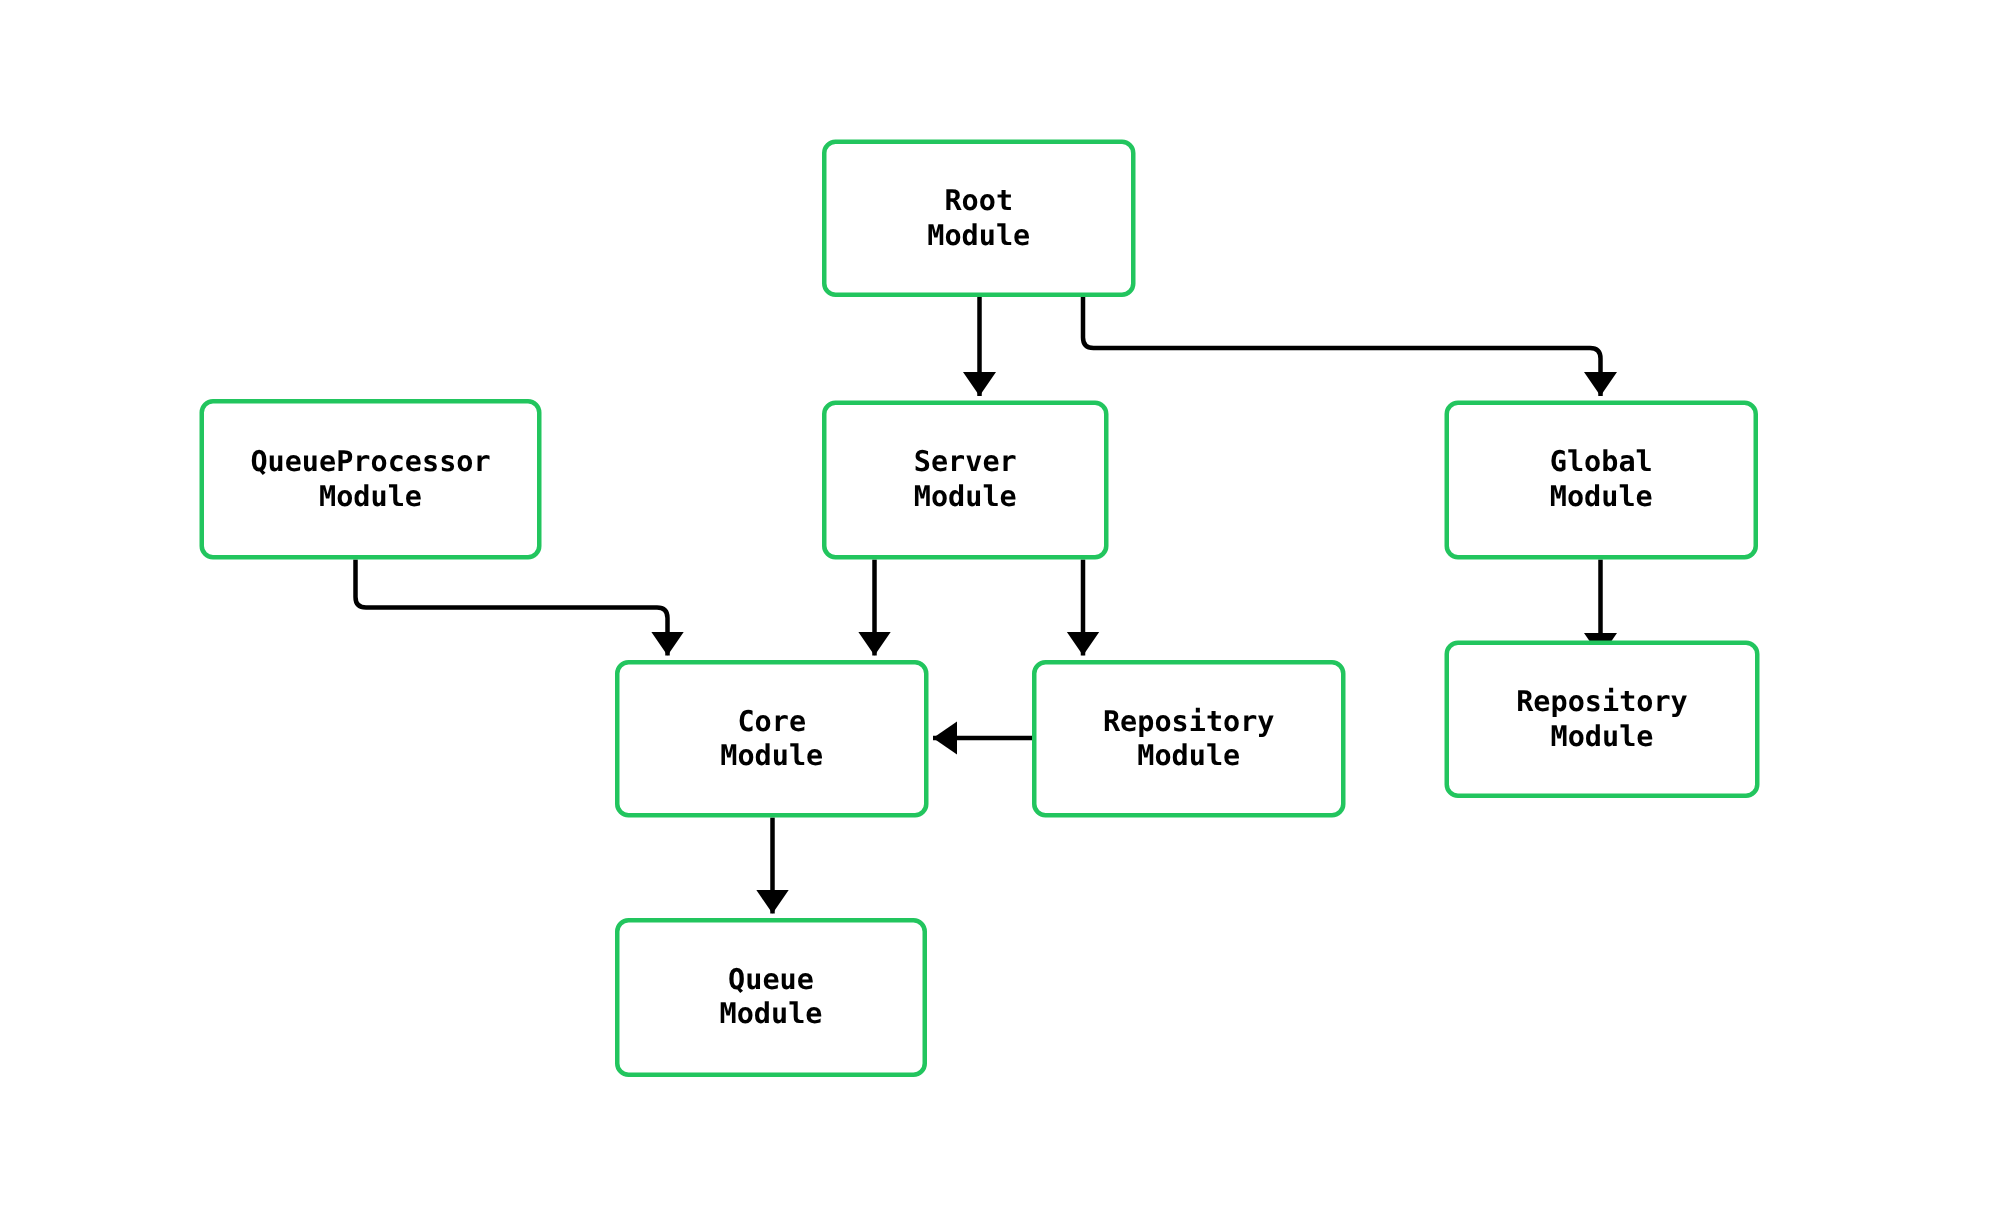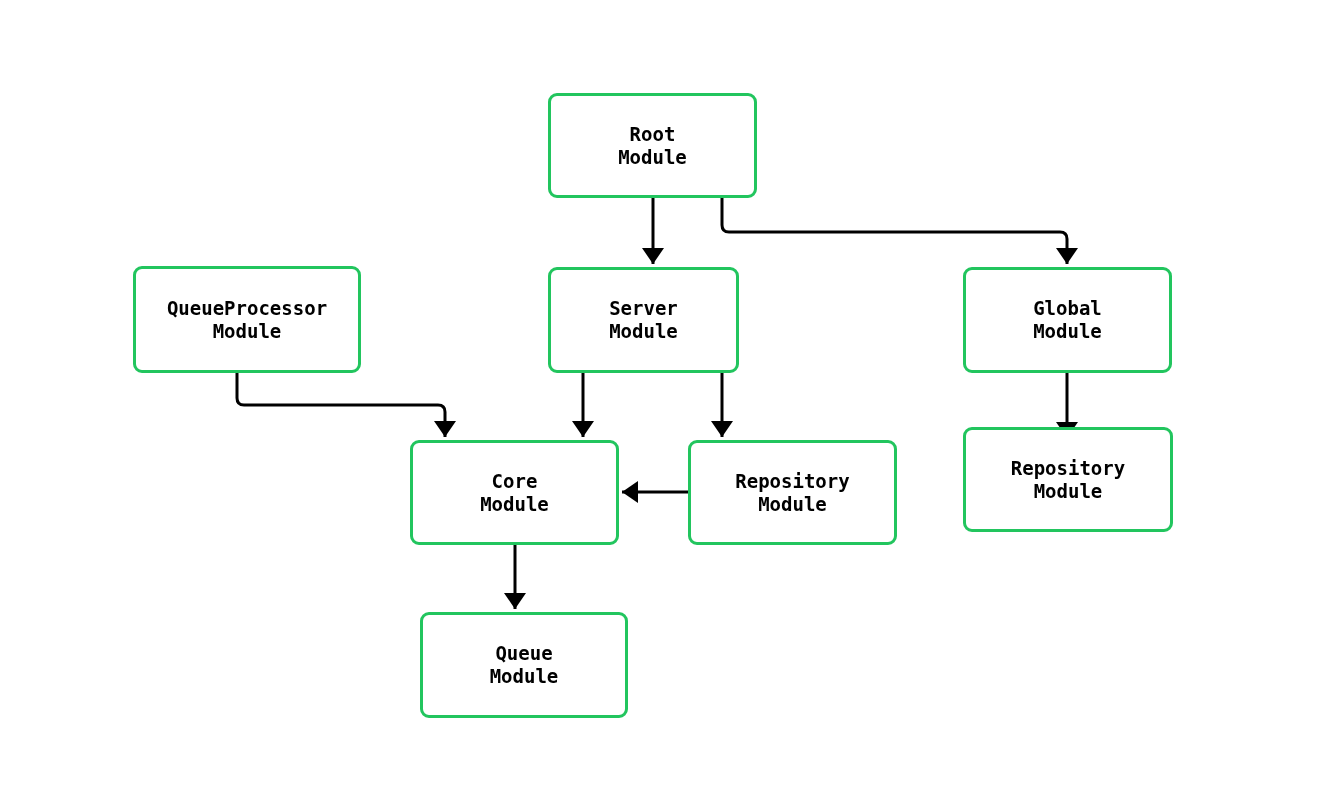--- a/index.html
+++ b/index.html
@@ -40,21 +40,21 @@
   }
   .node span { display: block; white-space: nowrap; }
 
   #node-root          { left: 548px; top:  93px; width: 209px; height: 105px; }
   #node-queueprocessor{ left: 133px; top: 266px; width: 228px; height: 107px; }
   #node-server        { left: 548px; top: 267px; width: 191px; height: 106px; }
   #node-global        { left: 963px; top: 267px; width: 209px; height: 106px; }
   #node-core          { left: 410px; top: 440px; width: 209px; height: 105px; }
   #node-endpoints     { left: 688px; top: 440px; width: 209px; height: 105px; }
   #node-repository    { left: 963px; top: 427px; width: 210px; height: 105px; }
-  #node-queue         { left: 420px; top: 612px; width: 208px; height: 106px; }
+  #node-queue         { left: 410px; top: 612px; width: 208px; height: 106px; }
 
   .edge {
     fill: none;
     stroke: #000000;
     stroke-width: 3px;
   }
 </style>
 </head>
 <body>
 

